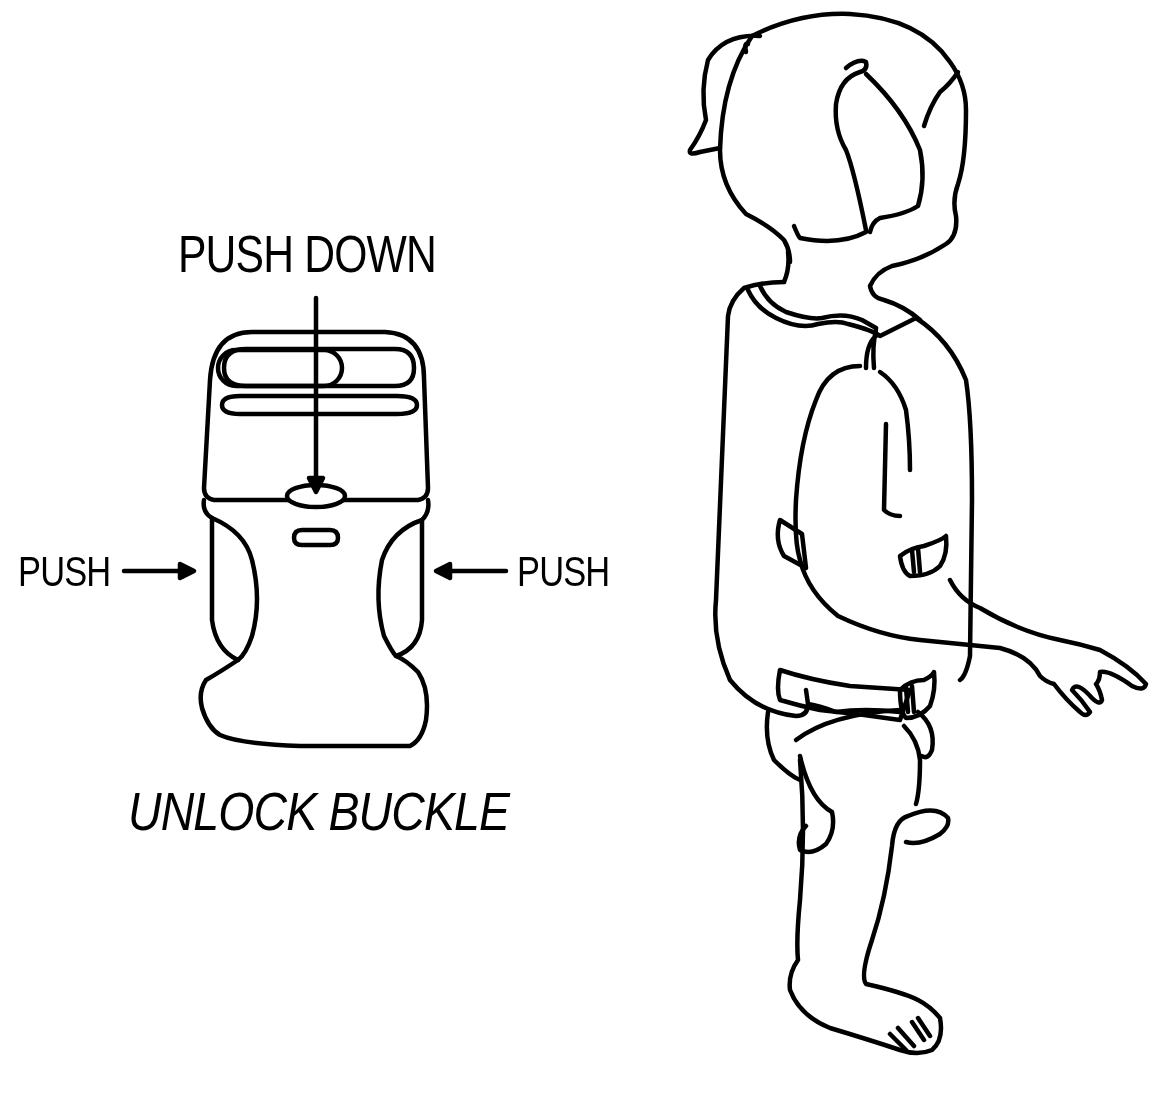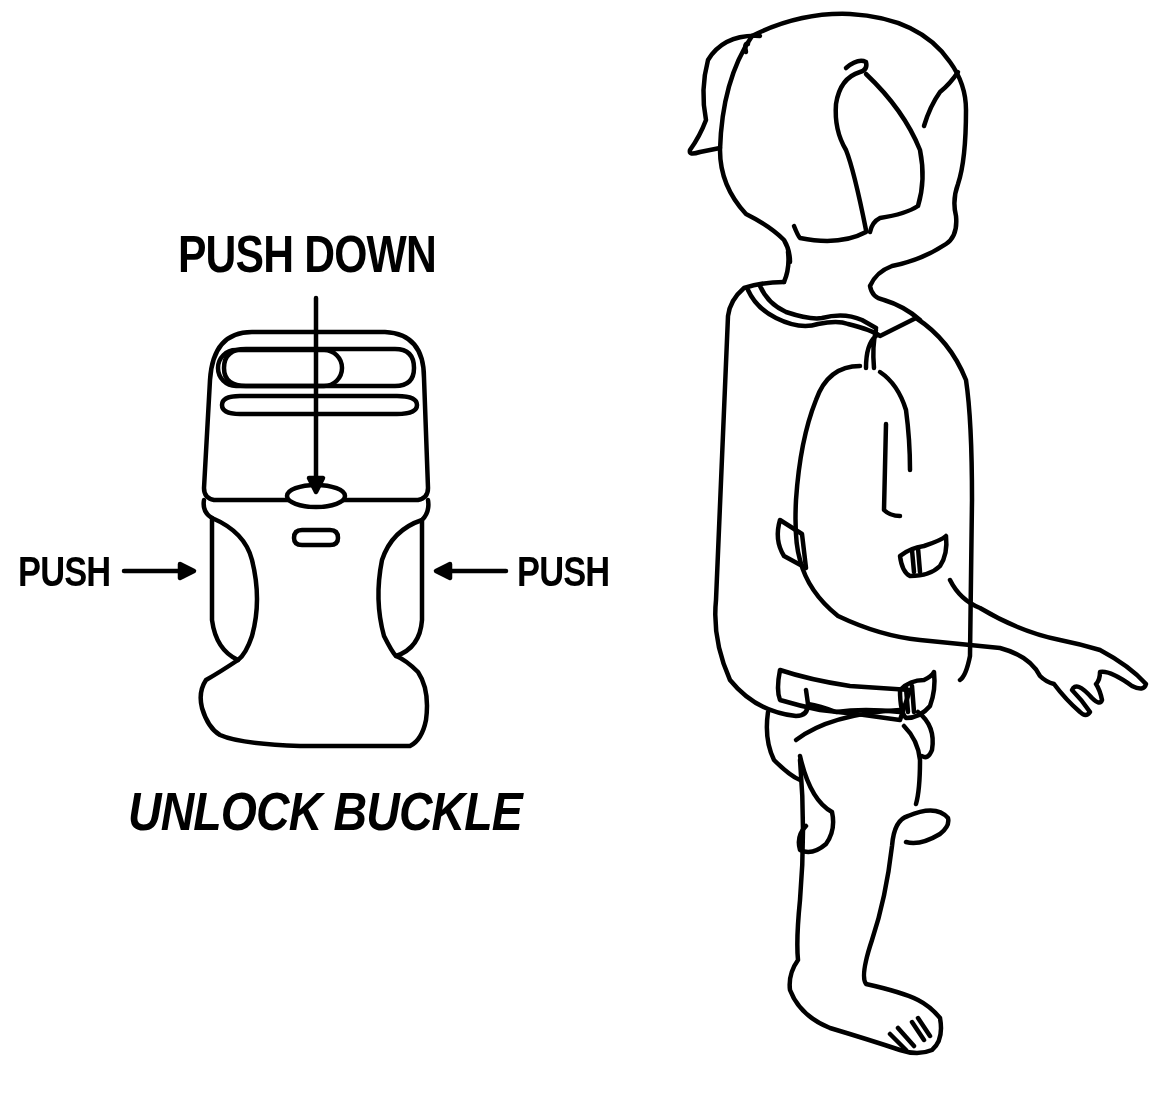--- a/index.html
+++ b/index.html
@@ -1,17 +1,17 @@
 <!DOCTYPE html>
 <html><head>
   <meta charset="utf-8">
   <style>
     html, body { margin: 0; padding: 0; background: #ffffff; }
     body { width: 1166px; height: 1106px; position: relative; overflow: hidden; font-family: "Liberation Sans", sans-serif; }
-    .canvas { position: absolute; left: 0; top: 0; width: 1166px; height: 1106px; font-weight: bold; }
+    .canvas { position: absolute; left: 0; top: 0; width: 1166px; height: 1106px; }
     .label { position: absolute; color: #000; font-family: "Liberation Sans Narrow", "Liberation Sans", sans-serif; white-space: nowrap; letter-spacing: -1px; }
     .push-down { left: 178px; top: 224px; font-size: 52px; transform: scaleX(0.82); transform-origin: left top; }
     .push-left { left: 18px; top: 548px; font-size: 42px; transform: scaleX(0.82); transform-origin: left top; }
     .push-right { left: 517px; top: 548px; font-size: 42px; transform: scaleX(0.82); transform-origin: left top; }
     .caption { left: 128px; top: 780px; font-size: 54px; font-style: italic; transform: scaleX(0.86); transform-origin: left top; }
     svg path, svg ellipse, svg rect, svg line { fill: none; stroke: #000; stroke-width: 4.5; stroke-linecap: round; stroke-linejoin: round; }
   </style>
 </head>
 <body>
 

